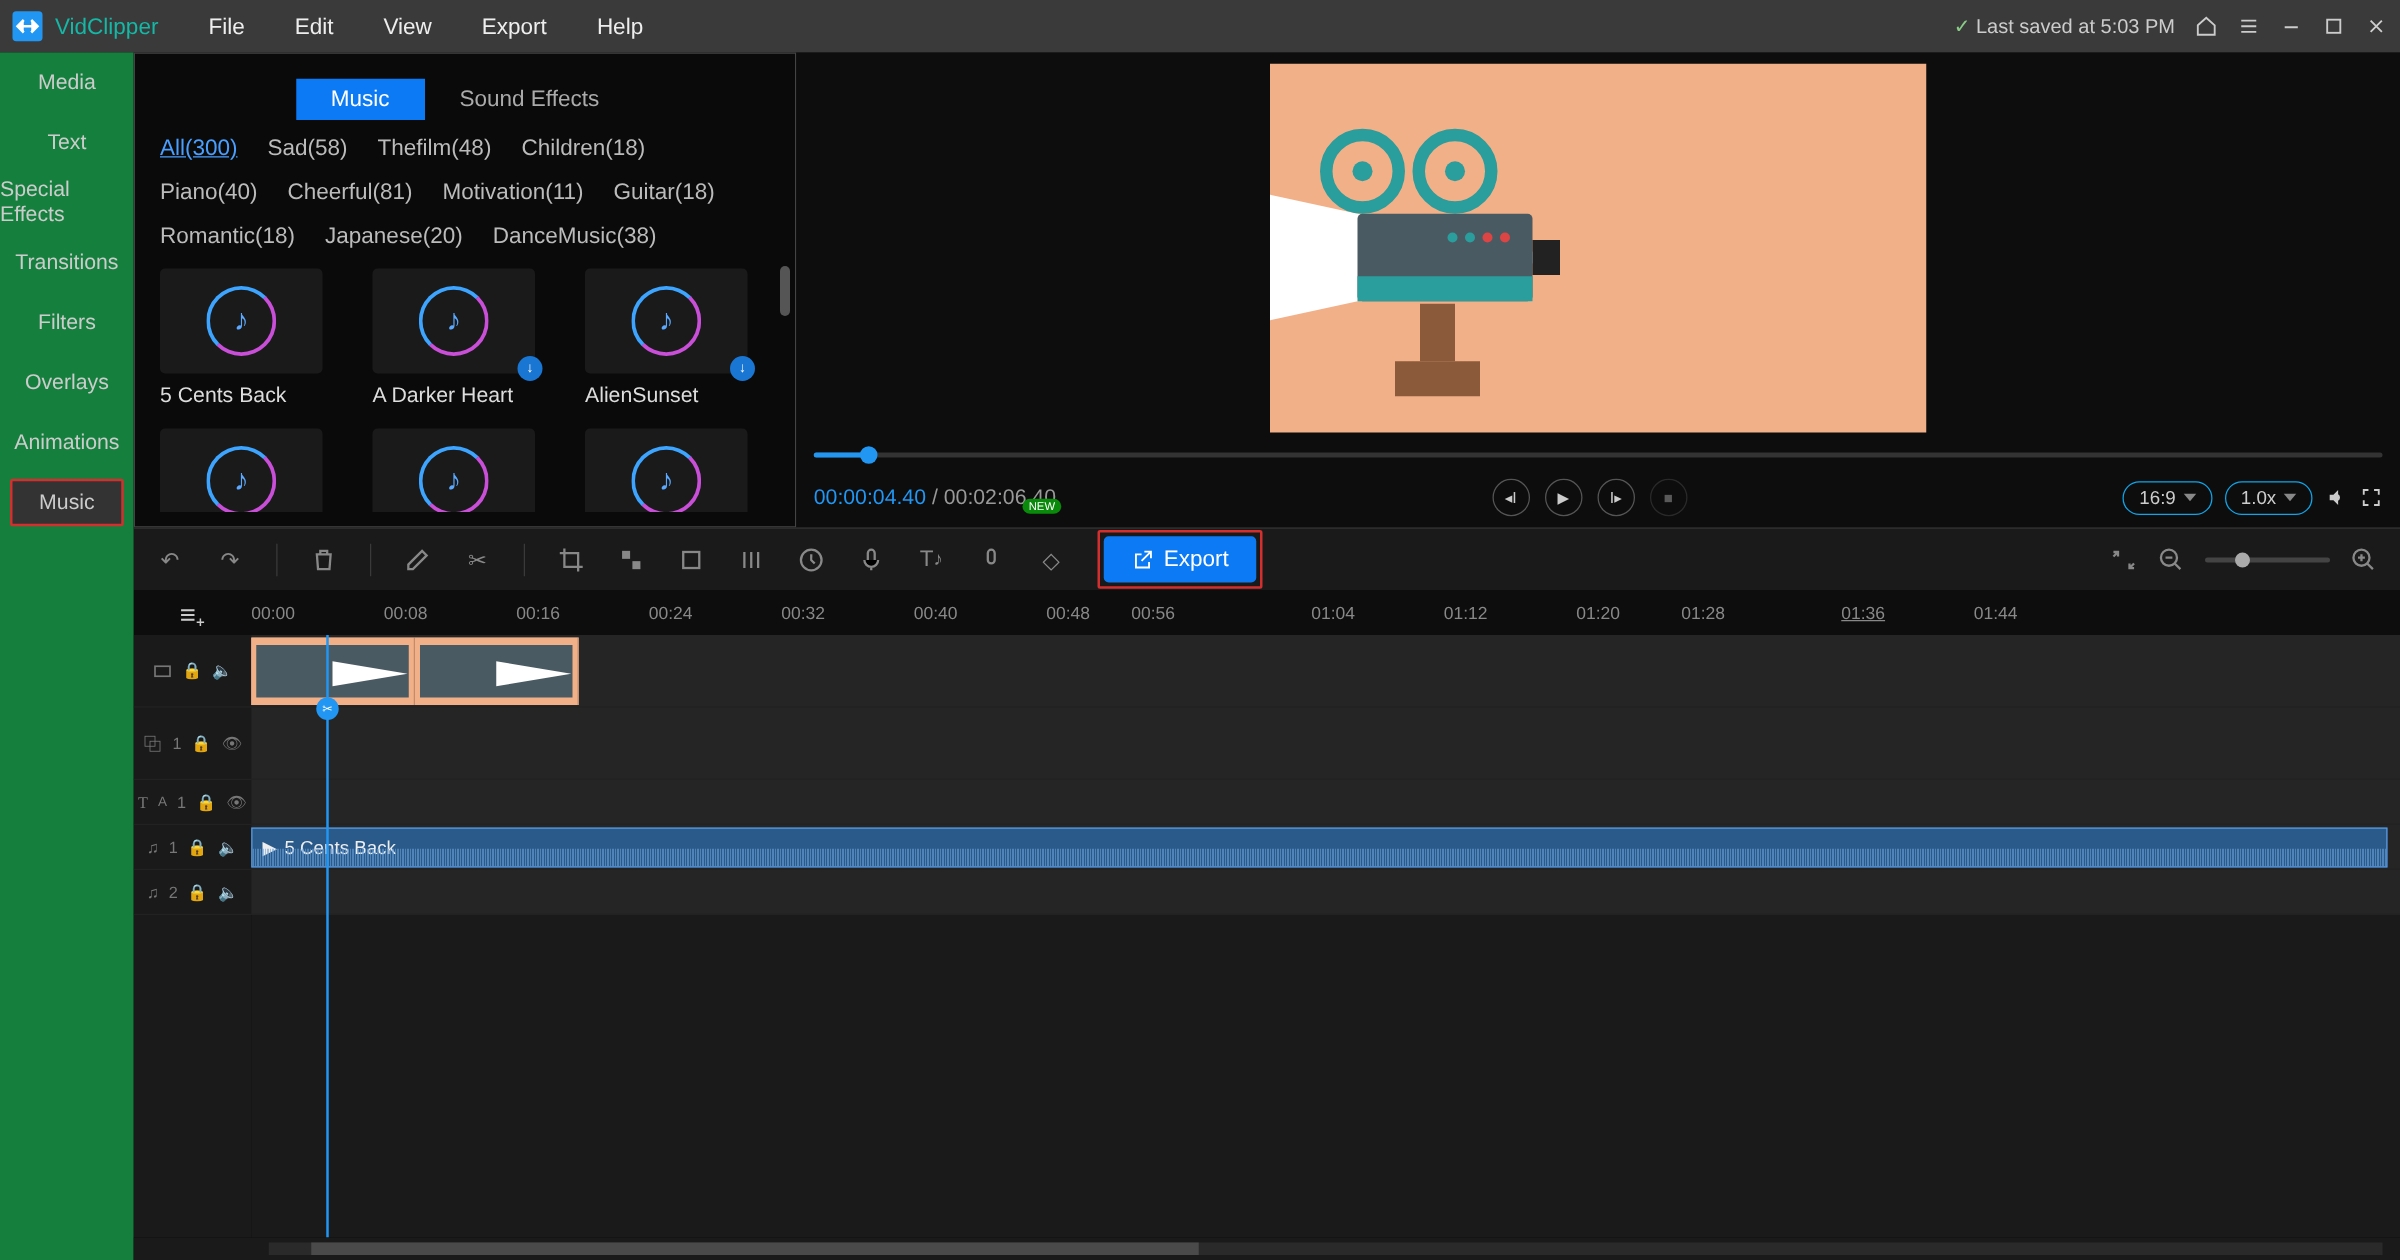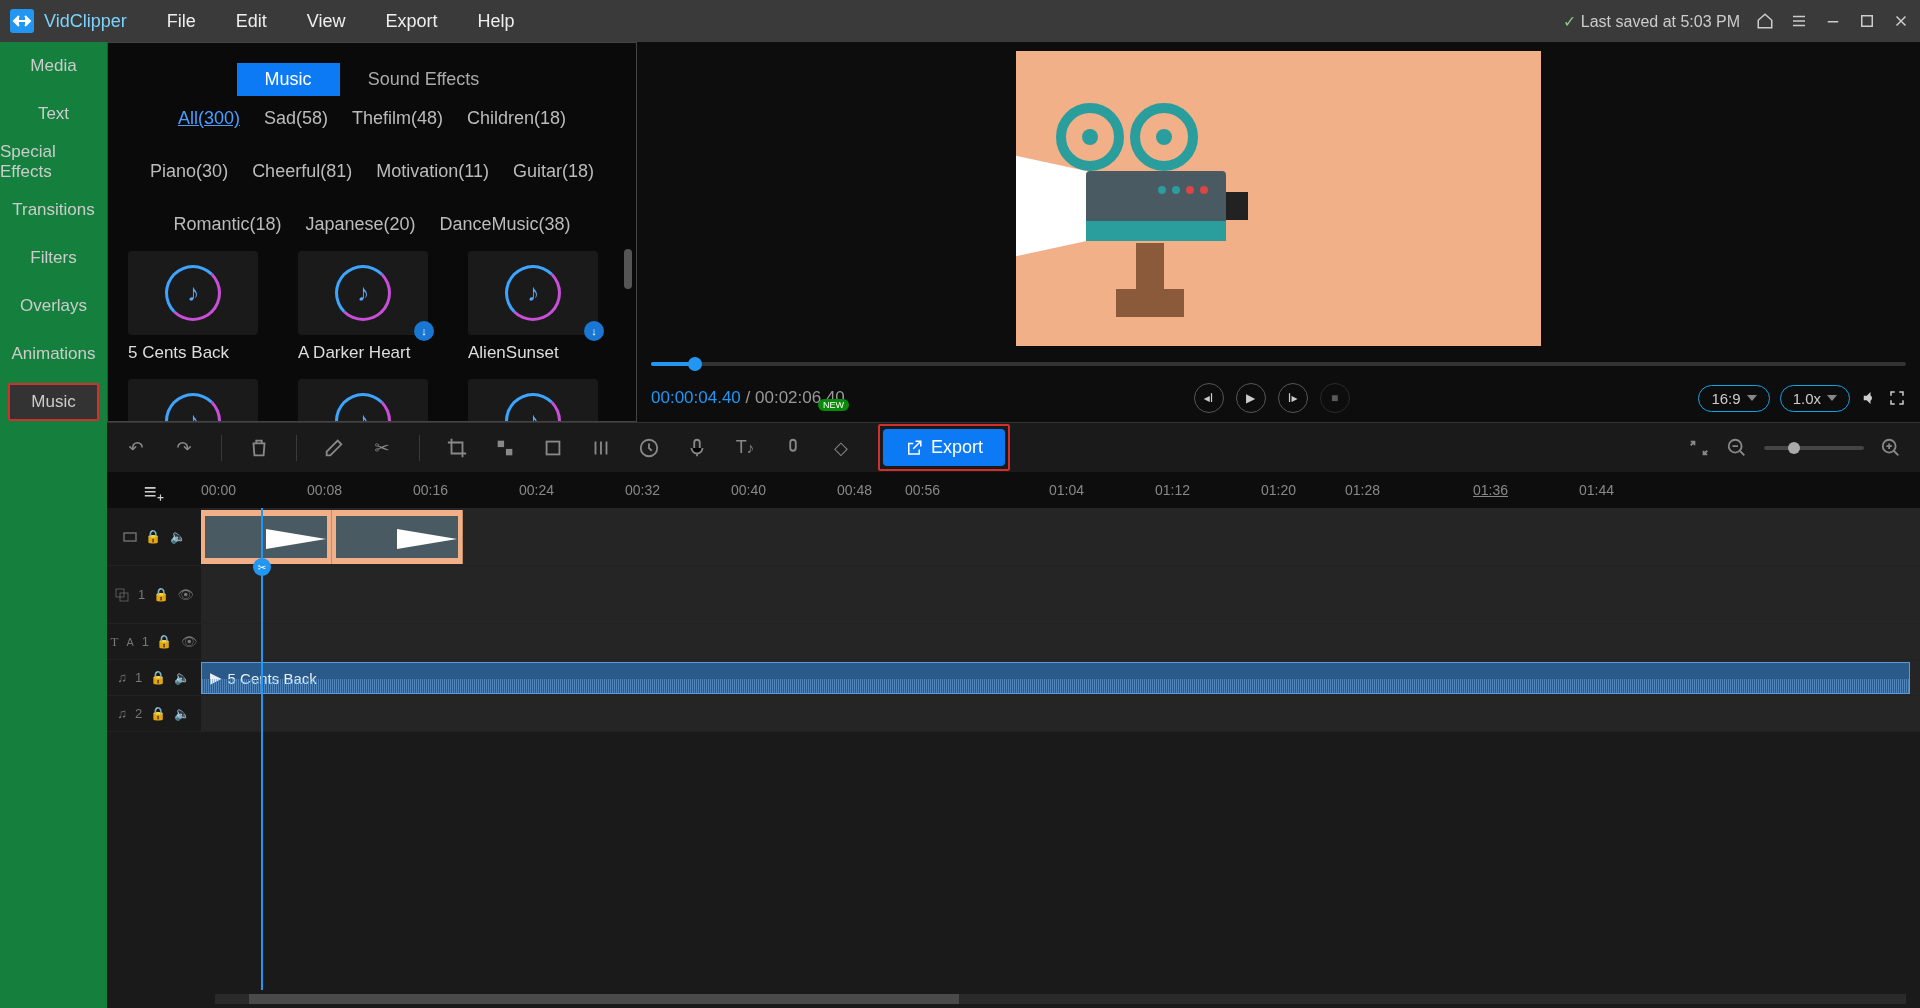--- a/index.html
+++ b/index.html
@@ -1,42 +1,42 @@
 <!DOCTYPE html>
 <html><head>
 <meta charset="utf-8">
 <style>
 * { margin: 0; padding: 0; box-sizing: border-box; font-family: Arial, sans-serif; }
 body { background: #1a1a1a; color: #ccc; width: 1920px; height: 1008px; overflow: hidden; user-select: none; }
 
 
 .titlebar { height: 42px; background: #3a3a3a; display: flex; align-items: center; padding: 0 10px; }
 .logo { width: 24px; height: 24px; background: #2196f3; border-radius: 3px; margin-right: 10px; display: flex; align-items: center; justify-content: center; color: white; font-size: 14px; }
-.app-name { color: #7dd3fc; font-size: 18px; margin-right: 40px; }
+.app-name { color: #14b8a6; font-size: 18px; margin-right: 40px; }
 .menubar { display: flex; gap: 40px; }
 .menu-item { color: #eee; font-size: 18px; cursor: pointer; }
 .titlebar-right { margin-left: auto; display: flex; align-items: center; gap: 16px; }
 .last-saved { color: #ccc; font-size: 16px; }
 .win-icon { width: 18px; height: 18px; color: #ccc; cursor: pointer; display: flex; align-items: center; justify-content: center; }
 
 
 .main { display: flex; height: calc(100% - 42px); }
 .left-col { width: 107px; background: #15803d; display: flex; flex-direction: column; }
 .side-tab { height: 48px; display: flex; align-items: center; justify-content: center; color: #ccc; font-size: 17px; cursor: pointer; }
 .side-tab.active { border: 2px solid #d32f2f; background: #333; margin: 0 8px; border-radius: 2px; height: 38px; margin-top: 5px; }
 
 .content { flex: 1; display: flex; flex-direction: column; }
 .upper { display: flex; height: 380px; }
 
 
 .media-panel { width: 530px; background: #0a0a0a; border: 1px solid #444; display: flex; flex-direction: column; }
 .media-tabs { margin: 20px auto 12px; display: flex; }
 .media-tab { padding: 6px 28px; font-size: 18px; cursor: pointer; color: #aaa; }
 .media-tab.active { background: #0d7af5; color: #fff; }
-.categories { padding: 0 20px 10px; display: flex; flex-wrap: wrap; gap: 32px 24px; justify-content: center; }
+.categories { padding: 0 20px 10px; display: flex; flex-wrap: wrap; gap: 14px 24px; }
 .cat { color: #bbb; font-size: 18px; cursor: pointer; }
 .cat.active { color: #4a9eff; text-decoration: underline; }
 .thumbs { padding: 6px 20px; display: flex; flex-wrap: wrap; gap: 16px 40px; overflow-y: auto; position: relative; height: 200px; }
 .thumb { width: 130px; }
 .thumb-img { width: 130px; height: 84px; background: #1a1a1a; border-radius: 4px; display: flex; align-items: center; justify-content: center; position: relative; }
 .note-icon { width: 56px; height: 56px; border-radius: 50%; border: 3px solid; border-color: #3da5ff #c94fd8 #c94fd8 #3da5ff; display: flex; align-items: center; justify-content: center; color: #5aa8ff; font-size: 24px; }
 .dl-badge { position: absolute; bottom: -6px; right: -6px; width: 20px; height: 20px; background: #1976d2; border-radius: 50%; color: white; display: flex; align-items: center; justify-content: center; font-size: 11px; }
 .thumb-label { margin-top: 8px; font-size: 17px; color: #ddd; }
 .media-scroll { position: absolute; right: 4px; top: 4px; width: 8px; height: 40px; background: #555; border-radius: 4px; }
 
@@ -180,21 +180,21 @@
       <div class="media-panel">
         <div class="media-tabs">
           <div class="media-tab active">Music</div>
           <div class="media-tab">Sound Effects</div>
         </div>
         <div class="categories">
           <span class="cat active">All(300)</span>
           <span class="cat">Sad(58)</span>
           <span class="cat">Thefilm(48)</span>
           <span class="cat">Children(18)</span>
-          <span class="cat">Piano(30)</span>
+          <span class="cat">Piano(40)</span>
           <span class="cat">Cheerful(81)</span>
           <span class="cat">Motivation(11)</span>
           <span class="cat">Guitar(18)</span>
           <span class="cat">Romantic(18)</span>
           <span class="cat">Japanese(20)</span>
           <span class="cat">DanceMusic(38)</span>
         </div>
         <div class="thumbs">
           <div class="media-scroll"></div>
           <div class="thumb">

